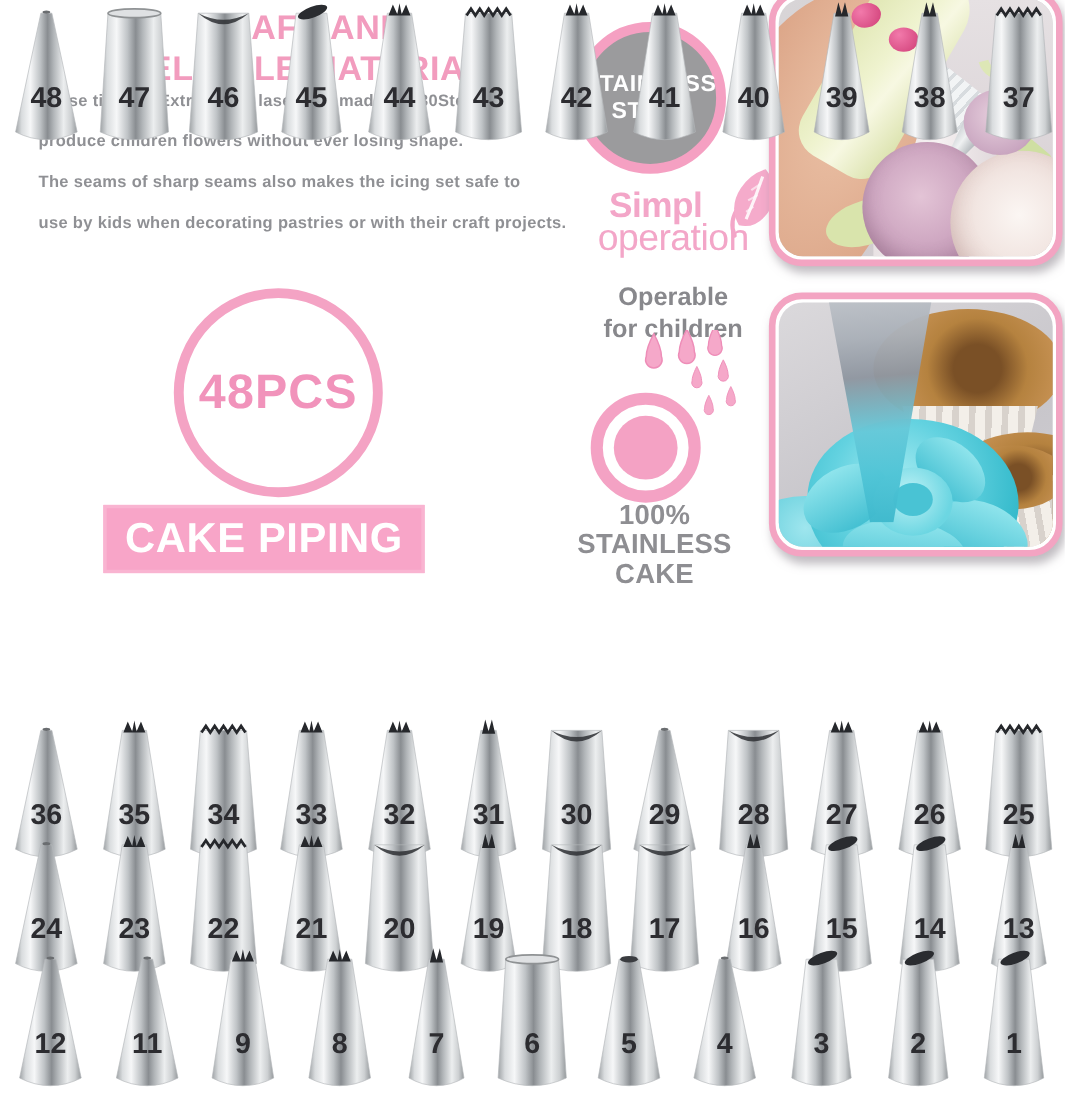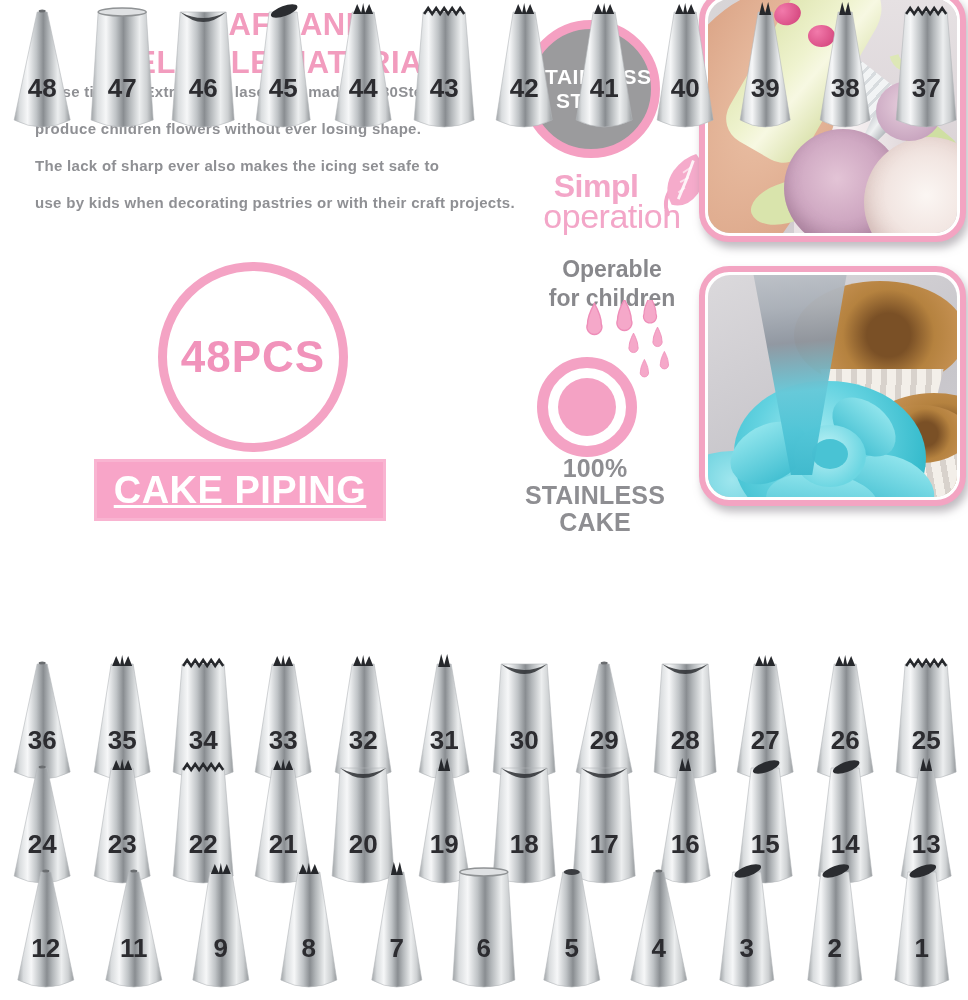--- a/index.html
+++ b/index.html
@@ -30,21 +30,21 @@
   .so-sub { font-size:23px; font-weight:bold; color:#88888c; line-height:1.25; margin-top:19px; }
 
   
   .pcs { left:158px; top:262px; width:190px; height:190px; border-radius:50%;
          border:9px solid #f4a3c4; background:#fff; display:flex; align-items:center;
          justify-content:center; font-size:44px; font-weight:bold; color:#f193bb; letter-spacing:1px; }
 
   
   .banner { left:94px; top:459px; width:292px; height:62px; background:#f8a5c8;
             border:3px solid #f9b4d1; display:flex; align-items:center; justify-content:center;
-            font-size:38px; font-weight:bold; color:#fff; letter-spacing:.5px;text-decoration:underline; }
+            font-size:38px; font-weight:bold; color:#fff; letter-spacing:.5px; }
 
   
   .drops { left:574px; top:300px; width:100px; height:100px; }
   .plate-outer { left:537px; top:357px; width:100px; height:100px; border-radius:50%;
                  border:11px solid #f4a2c4; background:#fff; display:flex; align-items:center; justify-content:center; }
   .plate-inner { width:58px; height:58px; border-radius:50%; background:#f4a2c4; }
   .dish-text { left:480px; top:455px; width:230px; text-align:center; font-size:25px;
                font-weight:bold; color:#8e8e92; line-height:1.08; letter-spacing:.2px; }
 
   
@@ -154,21 +154,21 @@
 <div class="page">
 
   <div class="abs title">
     <div>SAFE AND</div>
     <div>RELIABLE MATERIALS</div>
   </div>
 
   <div class="abs body-copy">
     <div>These tips are Extra Large laser tips made of 430Steel ,</div>
     <div>produce children flowers without ever losing shape.</div>
-    <div>The lack of sharp ever also makes the icing set safe to</div>
+    <div>The seams of sharp seams also makes the icing set safe to</div>
     <div>use by kids when decorating pastries or with their craft projects.</div>
   </div>
 
   <div class="abs stainless">
     <div>STAINLESS</div>
     <div>STEEL</div>
   </div>
 
   <div class="abs simple-op">
     <span class="so-l1">Simpl</span>

